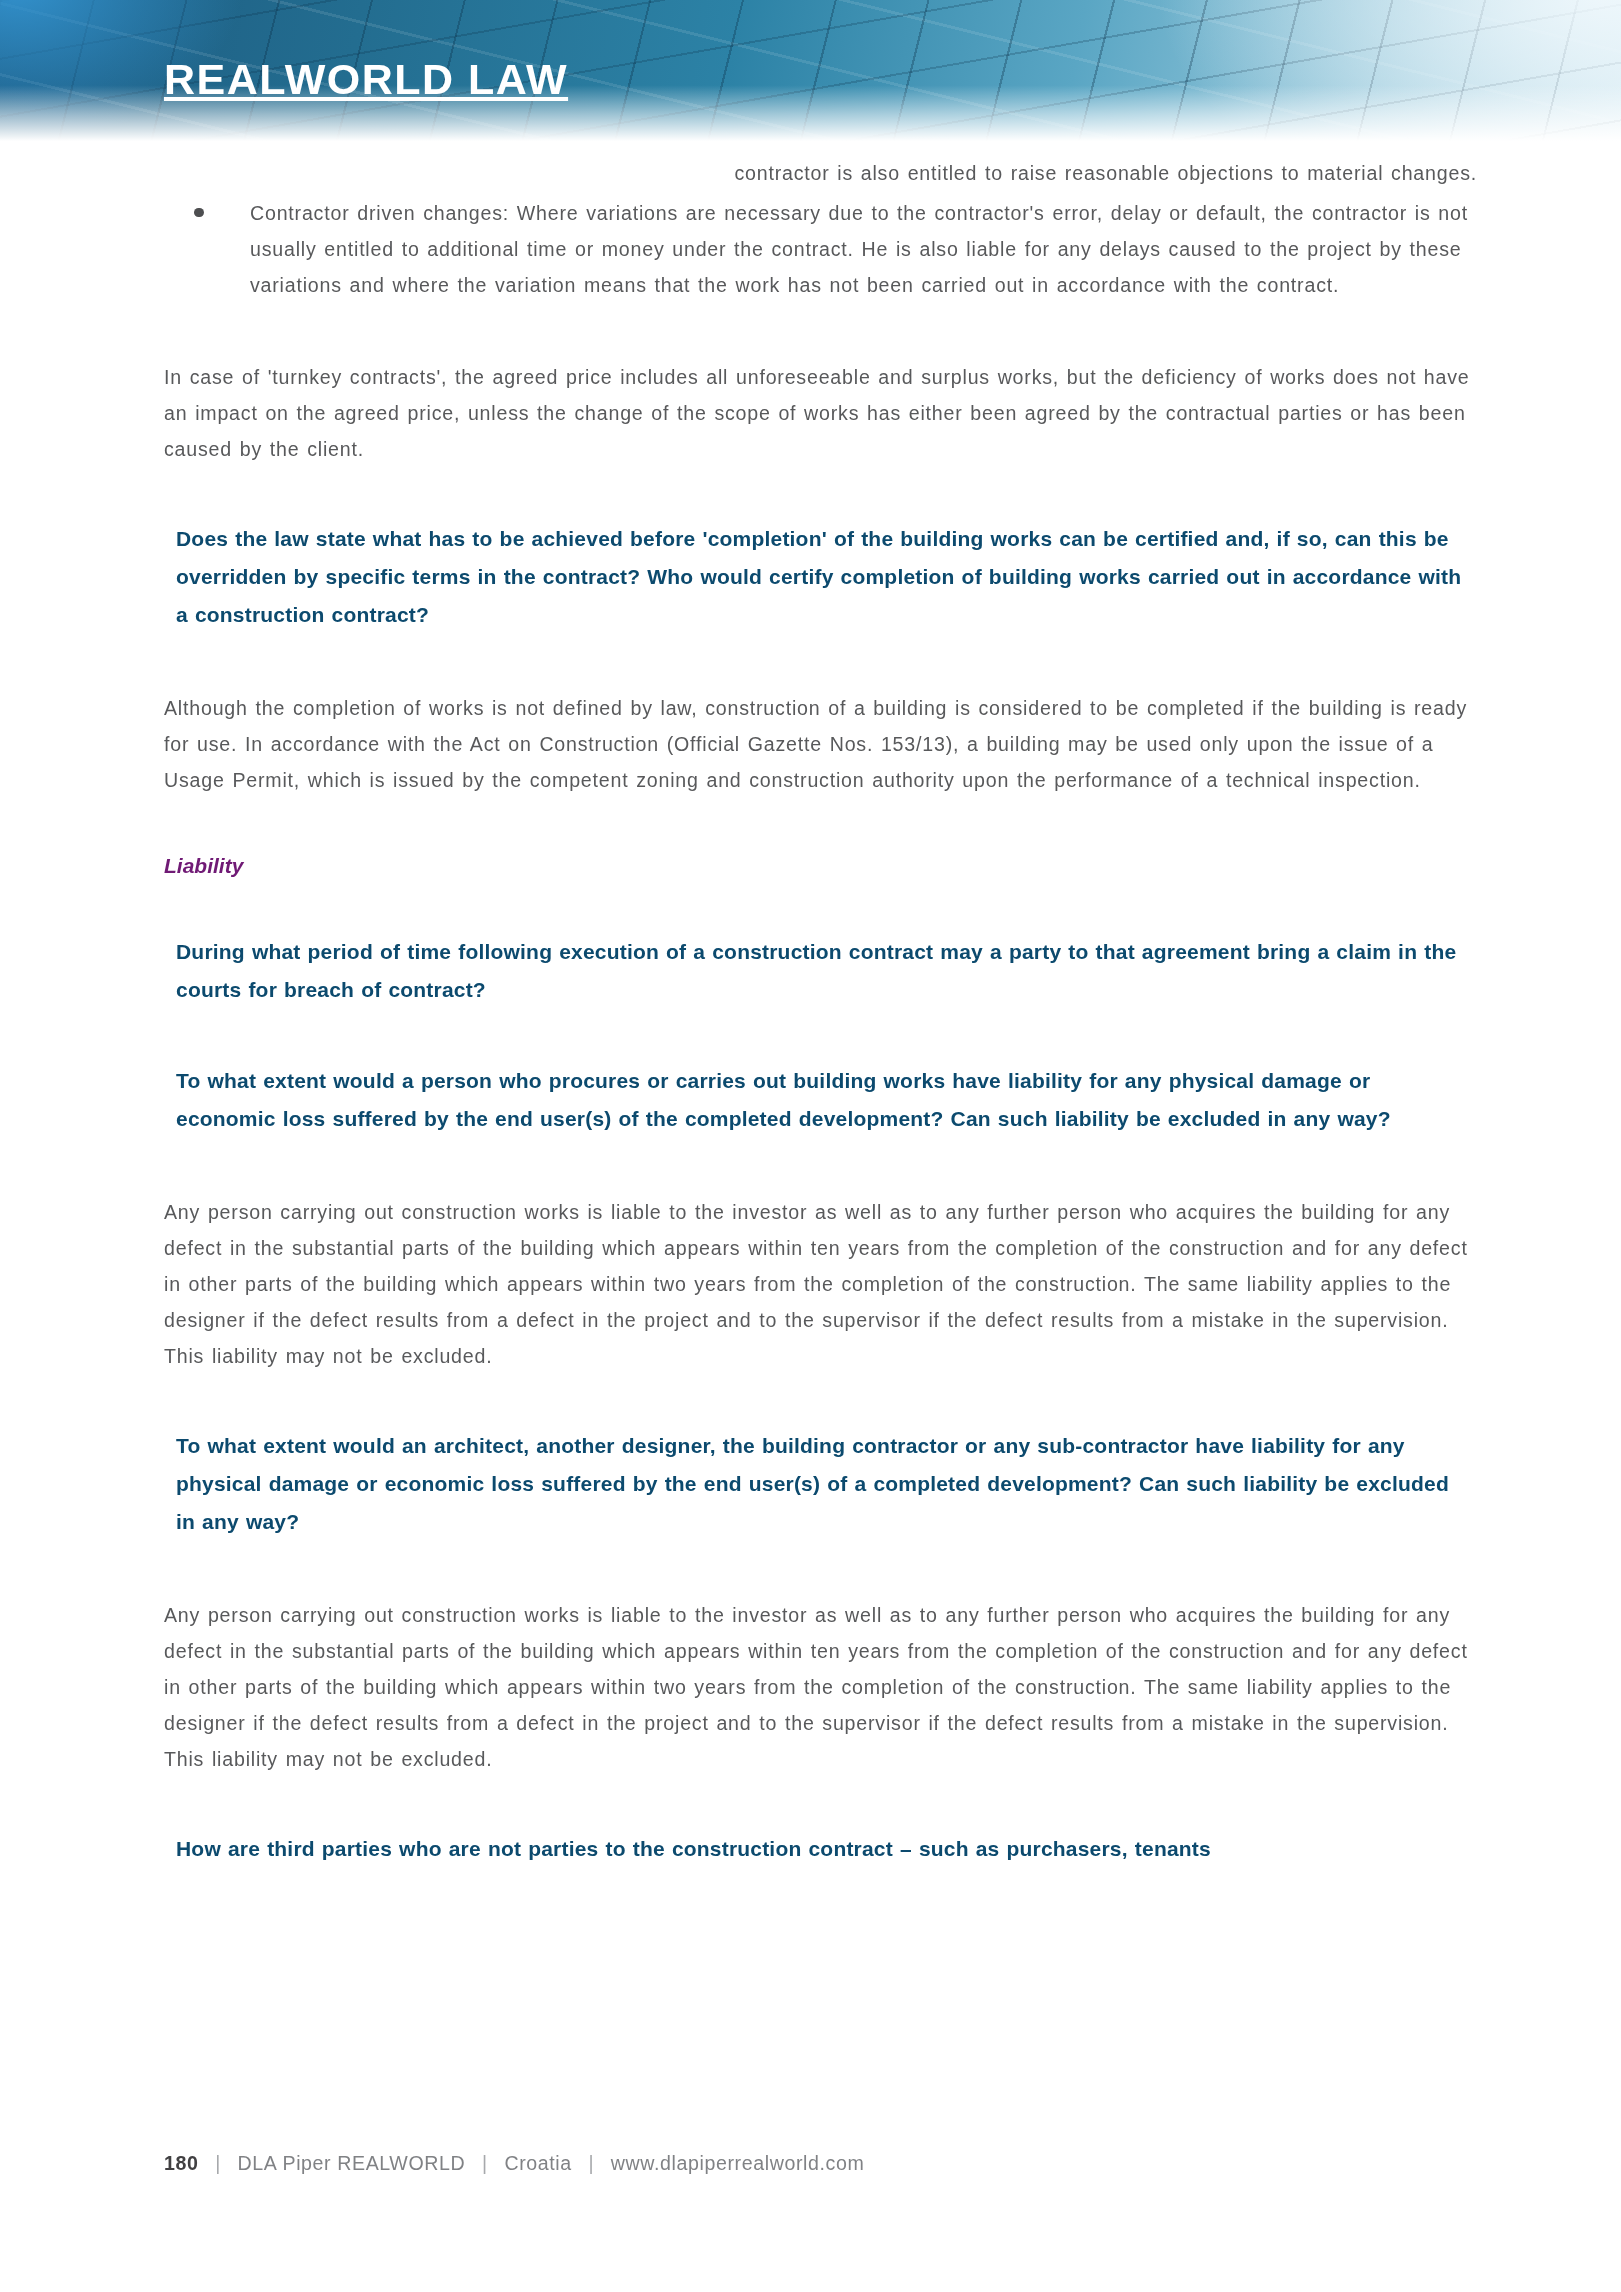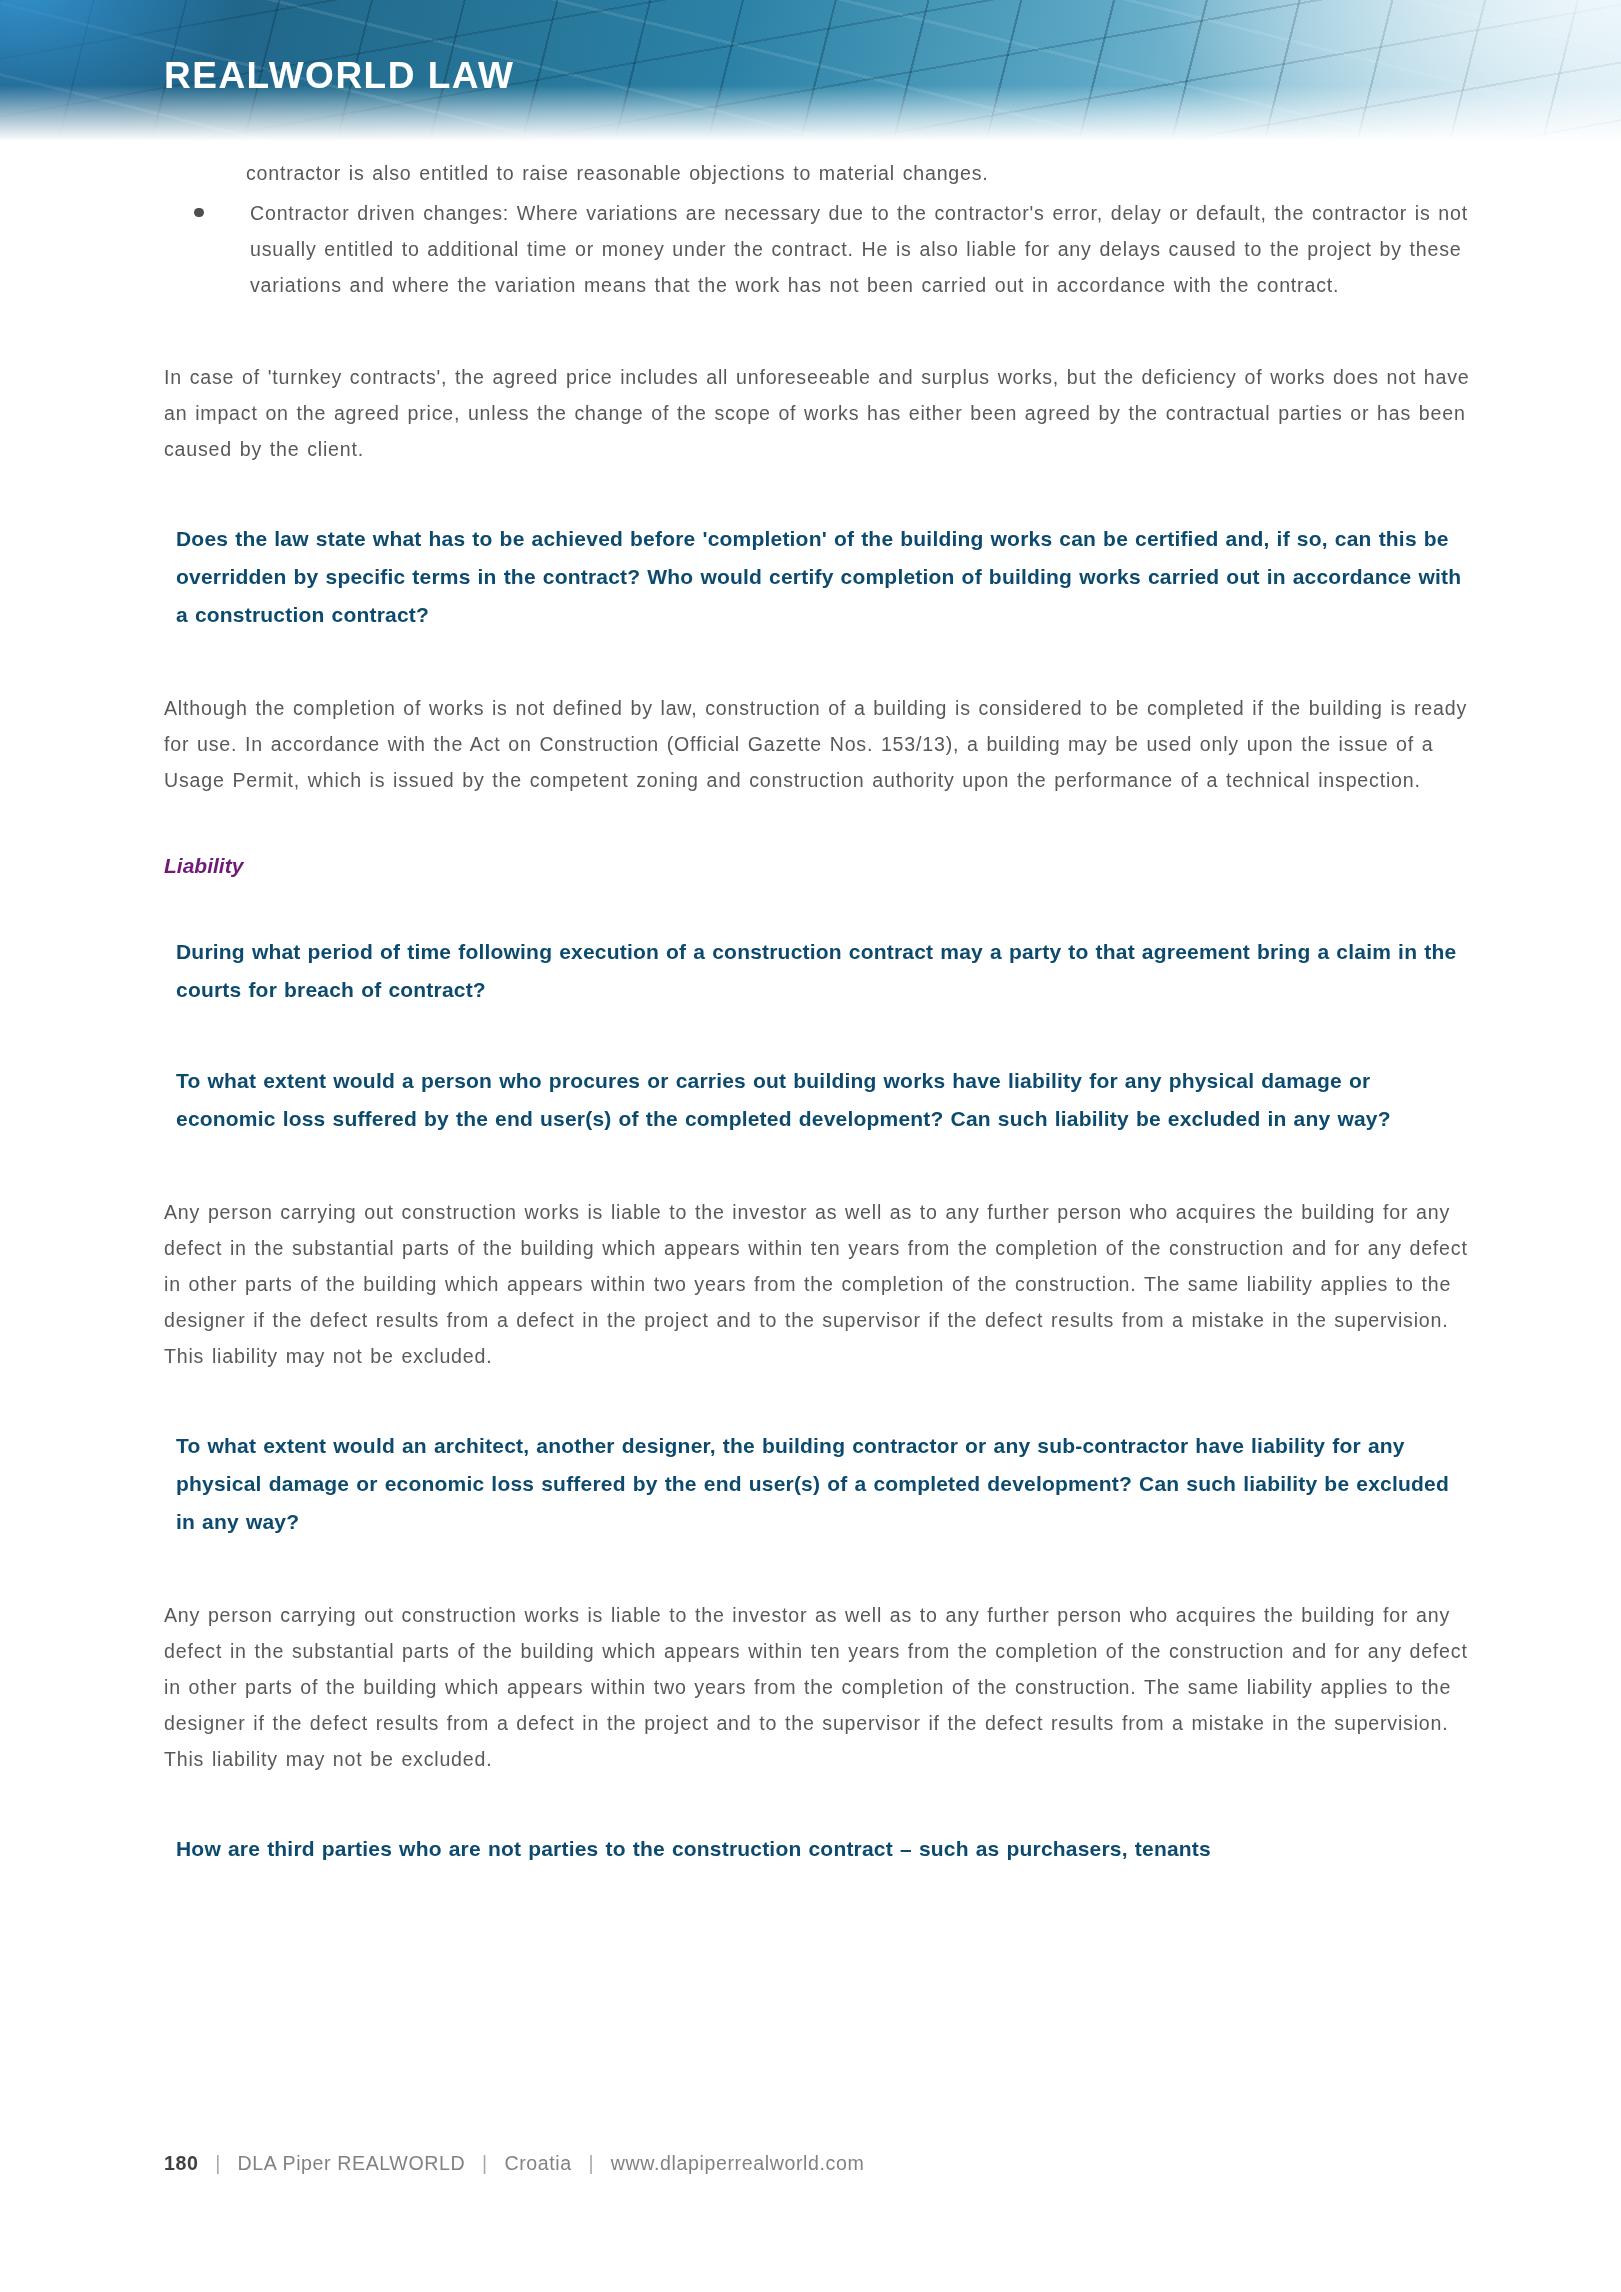--- a/index.html
+++ b/index.html
@@ -23,41 +23,42 @@
       radial-gradient(ellipse 412px 294px at 1% -12%, rgba(52,149,210,0.95), rgba(52,149,210,0) 55%),
       radial-gradient(ellipse 745px 412px at 99% -5%, rgba(240,248,252,0.95), rgba(190,222,238,0) 60%),
       repeating-linear-gradient(104deg, rgba(8,42,66,0.30) 0 2px, rgba(8,42,66,0) 2px 90px),
       repeating-linear-gradient(170deg, rgba(8,42,66,0.22) 0 2px, rgba(8,42,66,0) 2px 57px),
       repeating-linear-gradient(14deg, rgba(255,255,255,0.10) 0 2.9px, rgba(255,255,255,0) 2.9px 69px),
       linear-gradient(100deg, #1c5a80 0%, #236d90 22%, #2c82a6 45%, #5aa6c4 66%, #9ccbdd 84%, #cfe7f0 100%);
   }
   .banner-title {
     position: absolute;
     left: 164px; top: 55px;
-    font-size: 37px;
+    font-size: 43px;
     font-weight: bold;
     letter-spacing: 1.5px;
     color: #ffffff;
+    text-decoration: underline;
   }
 
   
   .content {
     position: absolute;
     left: 164px; top: 155px;
     width: 1313px;
   }
   .para {
     margin: 56px 0 0;
     font-size: 19.6px;
     line-height: 36px;
     color: #58595B;
     letter-spacing: 0.8px;
     word-spacing: 1.5px;
   }
-  .para.cont { margin: 0 0 0 82px; }
+  .para.cont { margin: 0 0 0 82px; text-align: right; }
   .bullet-row { position: relative; margin: 0 0 0 82px; }
   .bullet-row .para { margin: 4px; }
   .dot {
     position: absolute;
     left: -52px; top: 12.7px;
     width: 9.8px; height: 9.8px;
     border-radius: 50%;
     background: #4D4E50;
   }
   .question {

